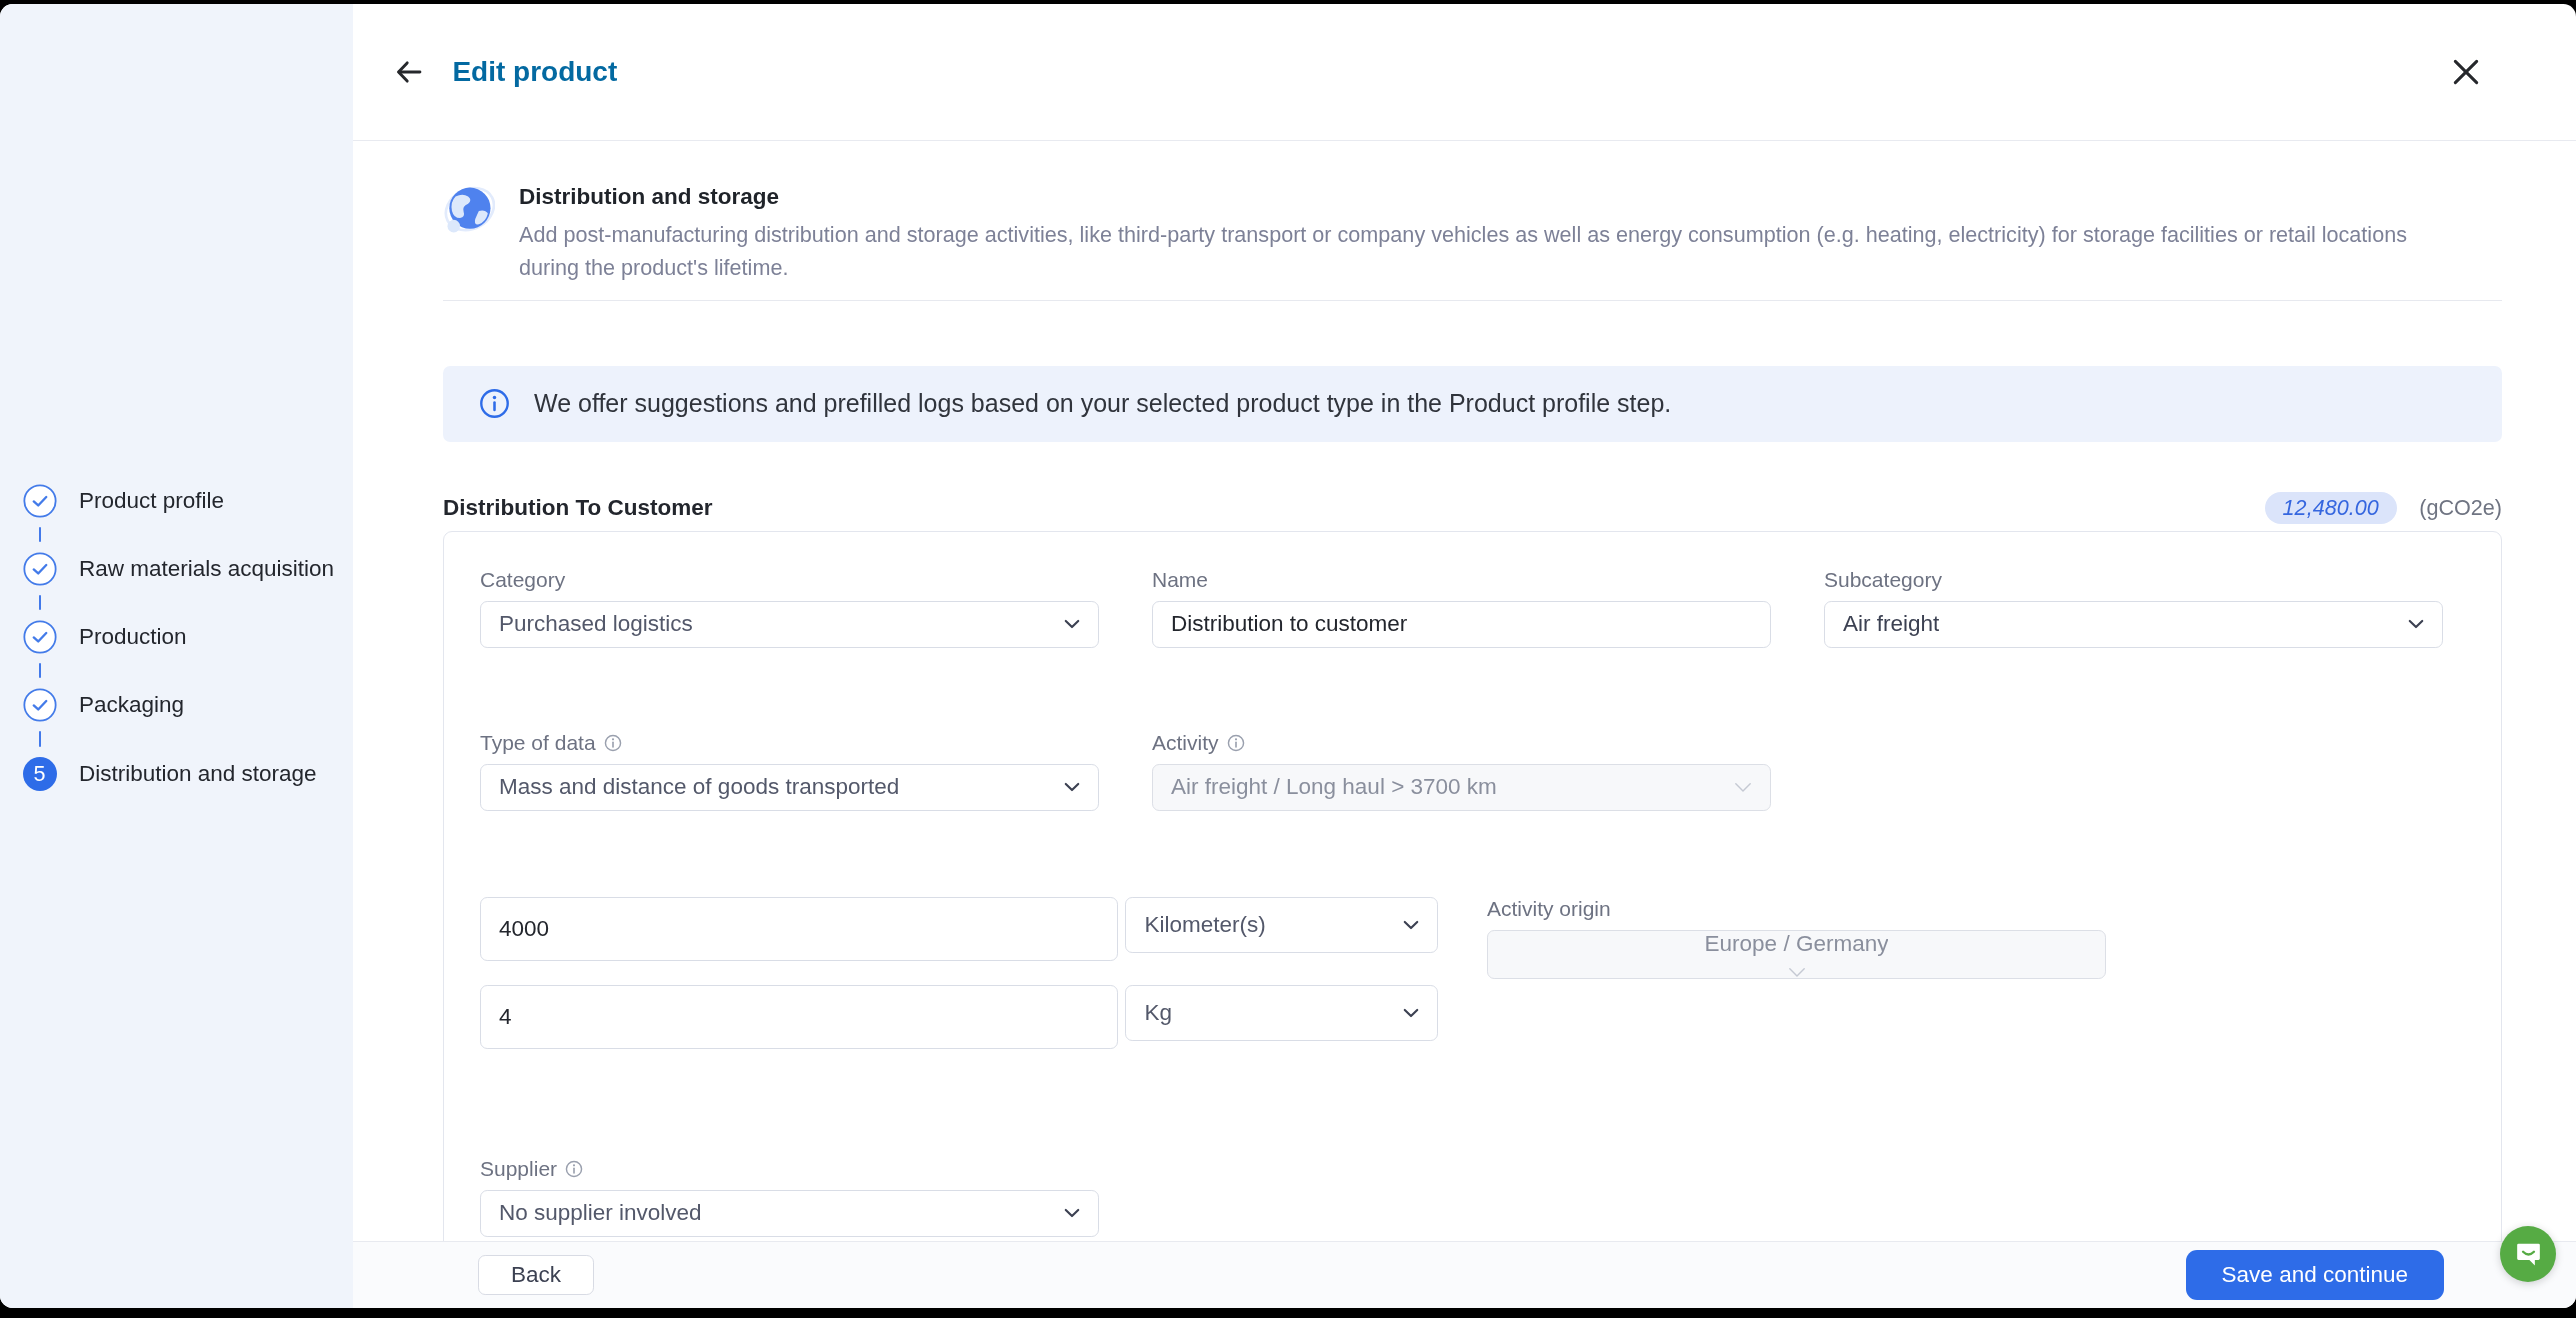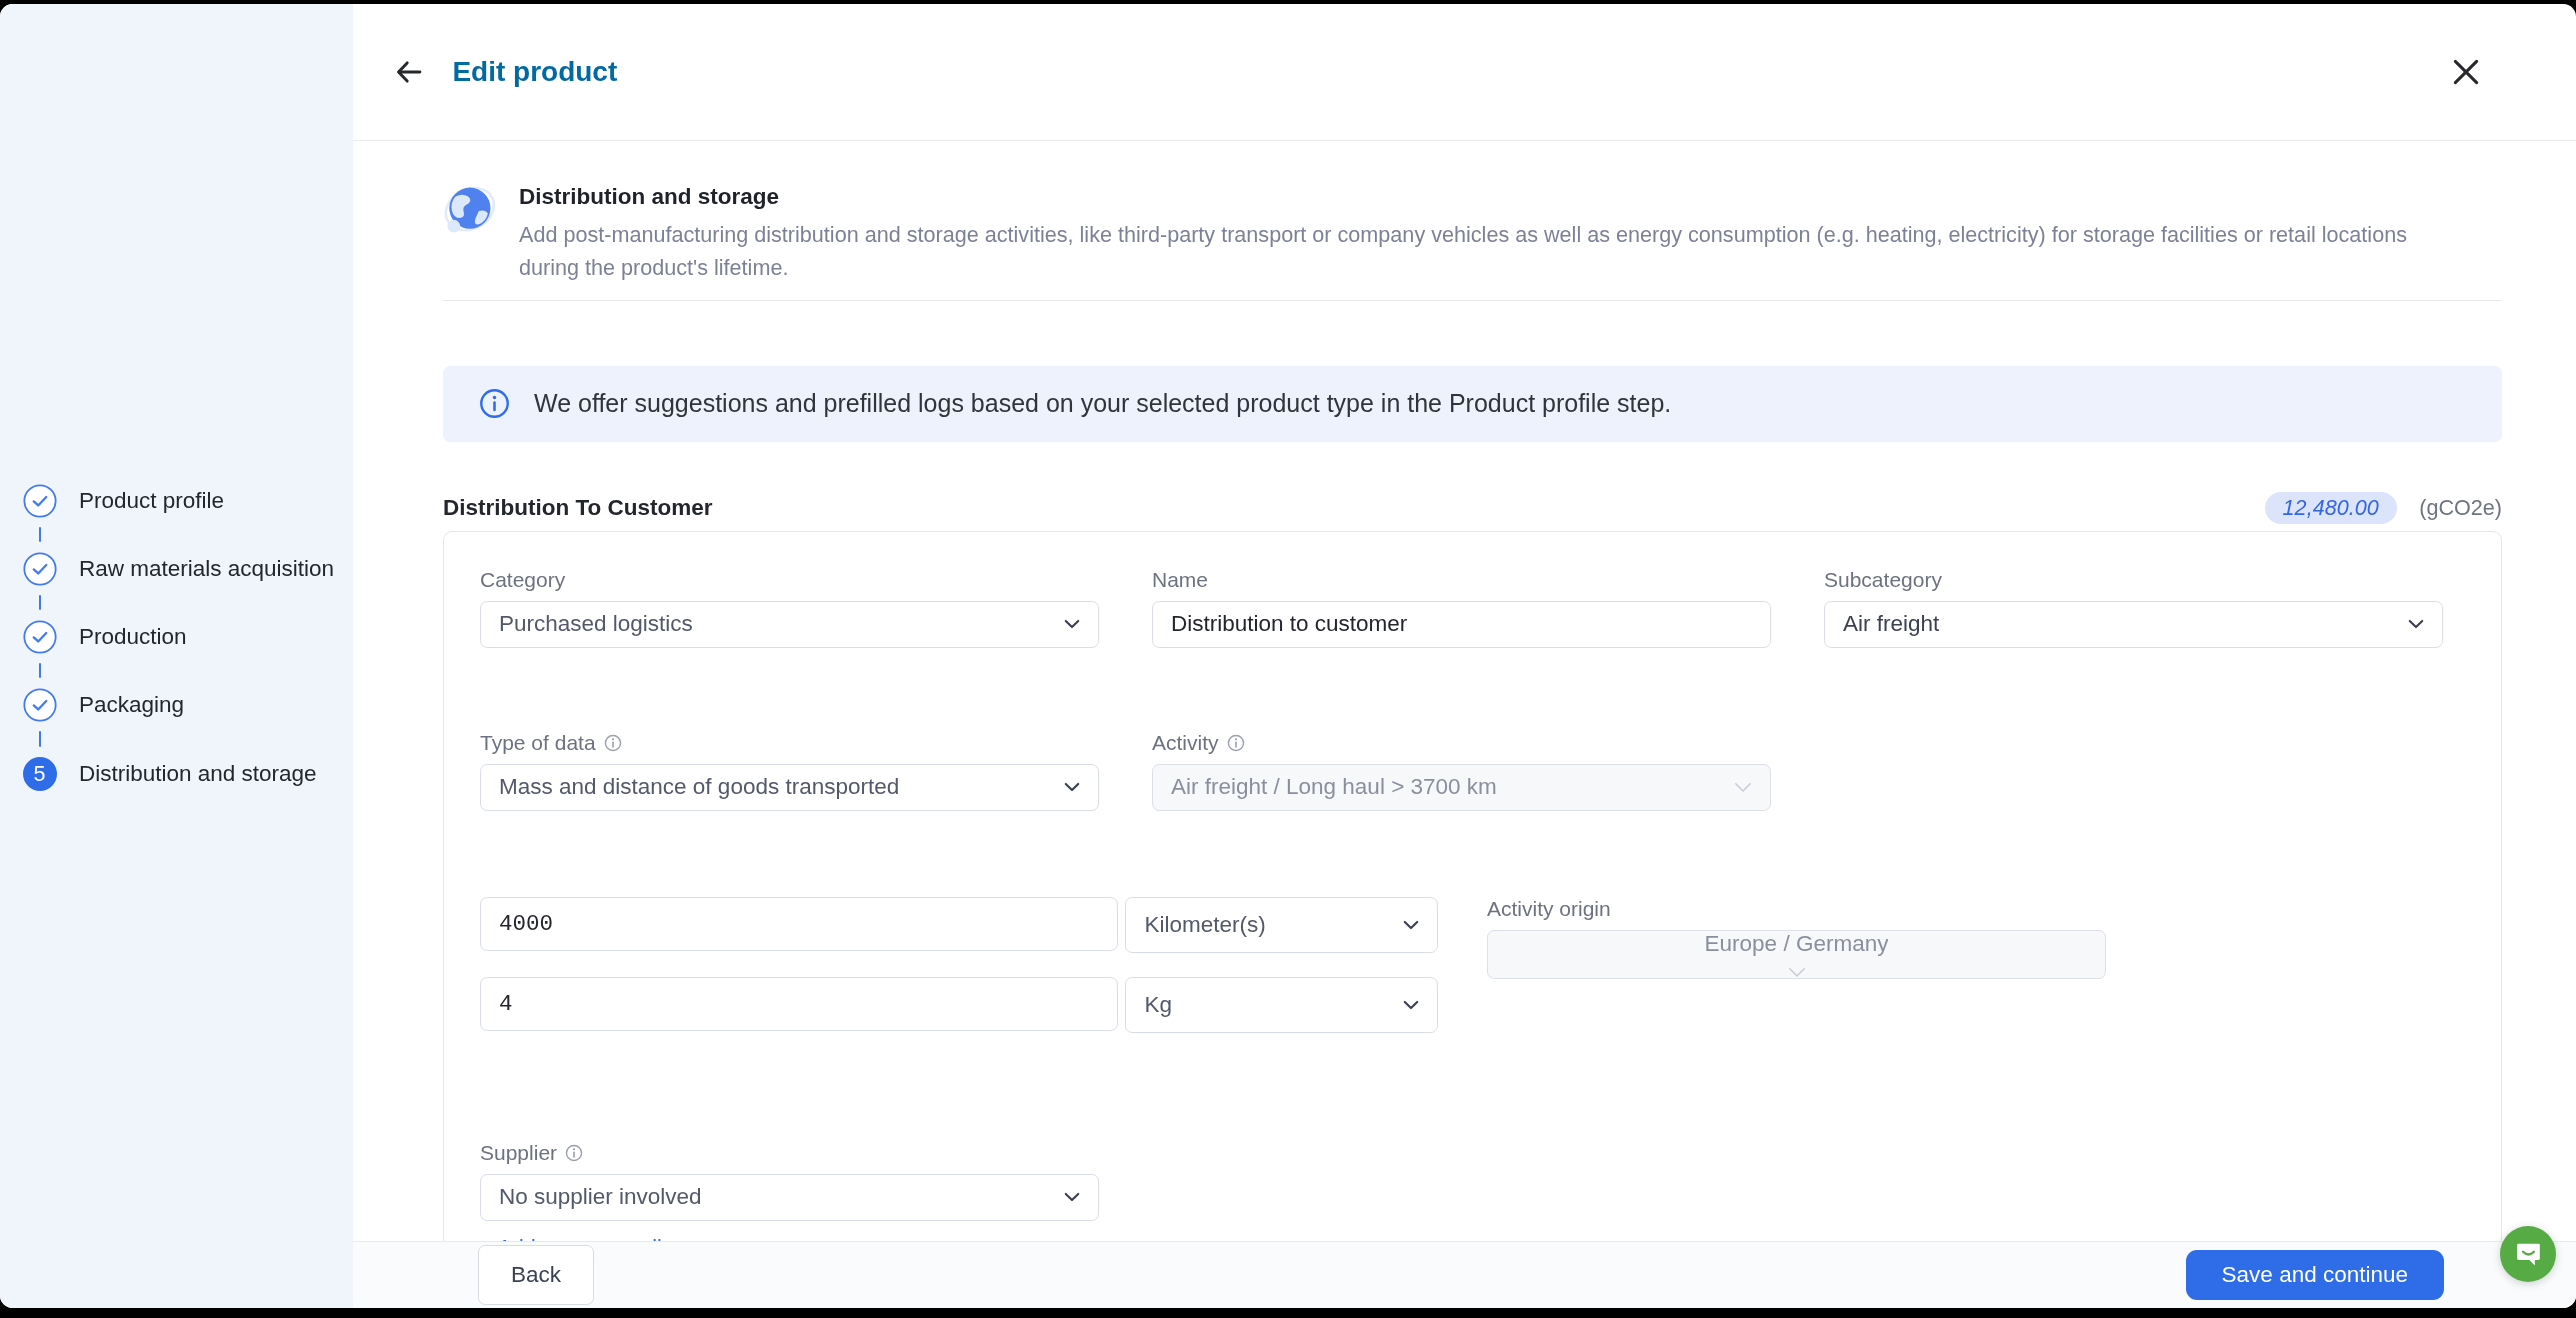--- a/index.html
+++ b/index.html
@@ -70,35 +70,35 @@
   }
   .select-value { font-size: 22.5px; color: #53586a; white-space: nowrap; overflow: hidden; }
   .select-value.strong { color: #3c4152; }
   .select.dim { background: #f7f8fa; border-color: #dcdfe6; }
   .select.dim .select-value { color: #8a8f9d; }
   
   .rows34 { margin-top: 86px; display: flex; gap: 49px; }
   .amount-col { width: 958px; }
   .amount-row { display: flex; gap: 7.2px; }
   .amount-row + .amount-row { margin-top: 24px; }
-  .amount-input { width: 639px; height: 54px; font-family: Liberation Mono, monospace; }
+  .amount-input { width: 639px; height: 64px; }
   .unit-select { width: 313px; height: 56px; }
   .origin-col { width: 619px; }
   .origin-select { height: 49px; flex-direction: column; }
   
   .supplier-block { margin-top: 108px; width: 619px; }
   .add-link { display: inline-block; margin-top: 14.4px; font-size: 21.6px; color: var(--accent); text-decoration: none; font-weight: 500; }
   
   .app-footer {
     position: absolute; left: 0; right: 0; bottom: 0; height: 67px;
     background: #fafbfd; border-top: 0.9px solid #e8eaf0;
     display: flex; align-items: center; padding: 0 132px 0 125px;
   }
   .btn-secondary {
-    height: 60px; padding: 0 32px; background: #fff; border: 0.9px solid #d8dbe4; border-radius: 7.2px;
+    height: 40px; padding: 0 32px; background: #fff; border: 0.9px solid #d8dbe4; border-radius: 7.2px;
     font-size: 22.5px; color: #3c4152; font-family: inherit; cursor: pointer;
   }
   .btn-primary {
     margin-left: auto; height: 50px; padding: 0 36px; background: var(--accent); border: none; border-radius: 11px;
     font-size: 22.5px; color: #fff; font-family: inherit; font-weight: 500; cursor: pointer;
   }
   .intercom {
     position: absolute; right: 20px; bottom: 26px; width: 56px; height: 56px; border-radius: 50%;
     background: var(--intercom-green); border: none; cursor: pointer;
     display: flex; align-items: center; justify-content: center; box-shadow: 0 1.8px 9px rgba(0,0,0,.18);

